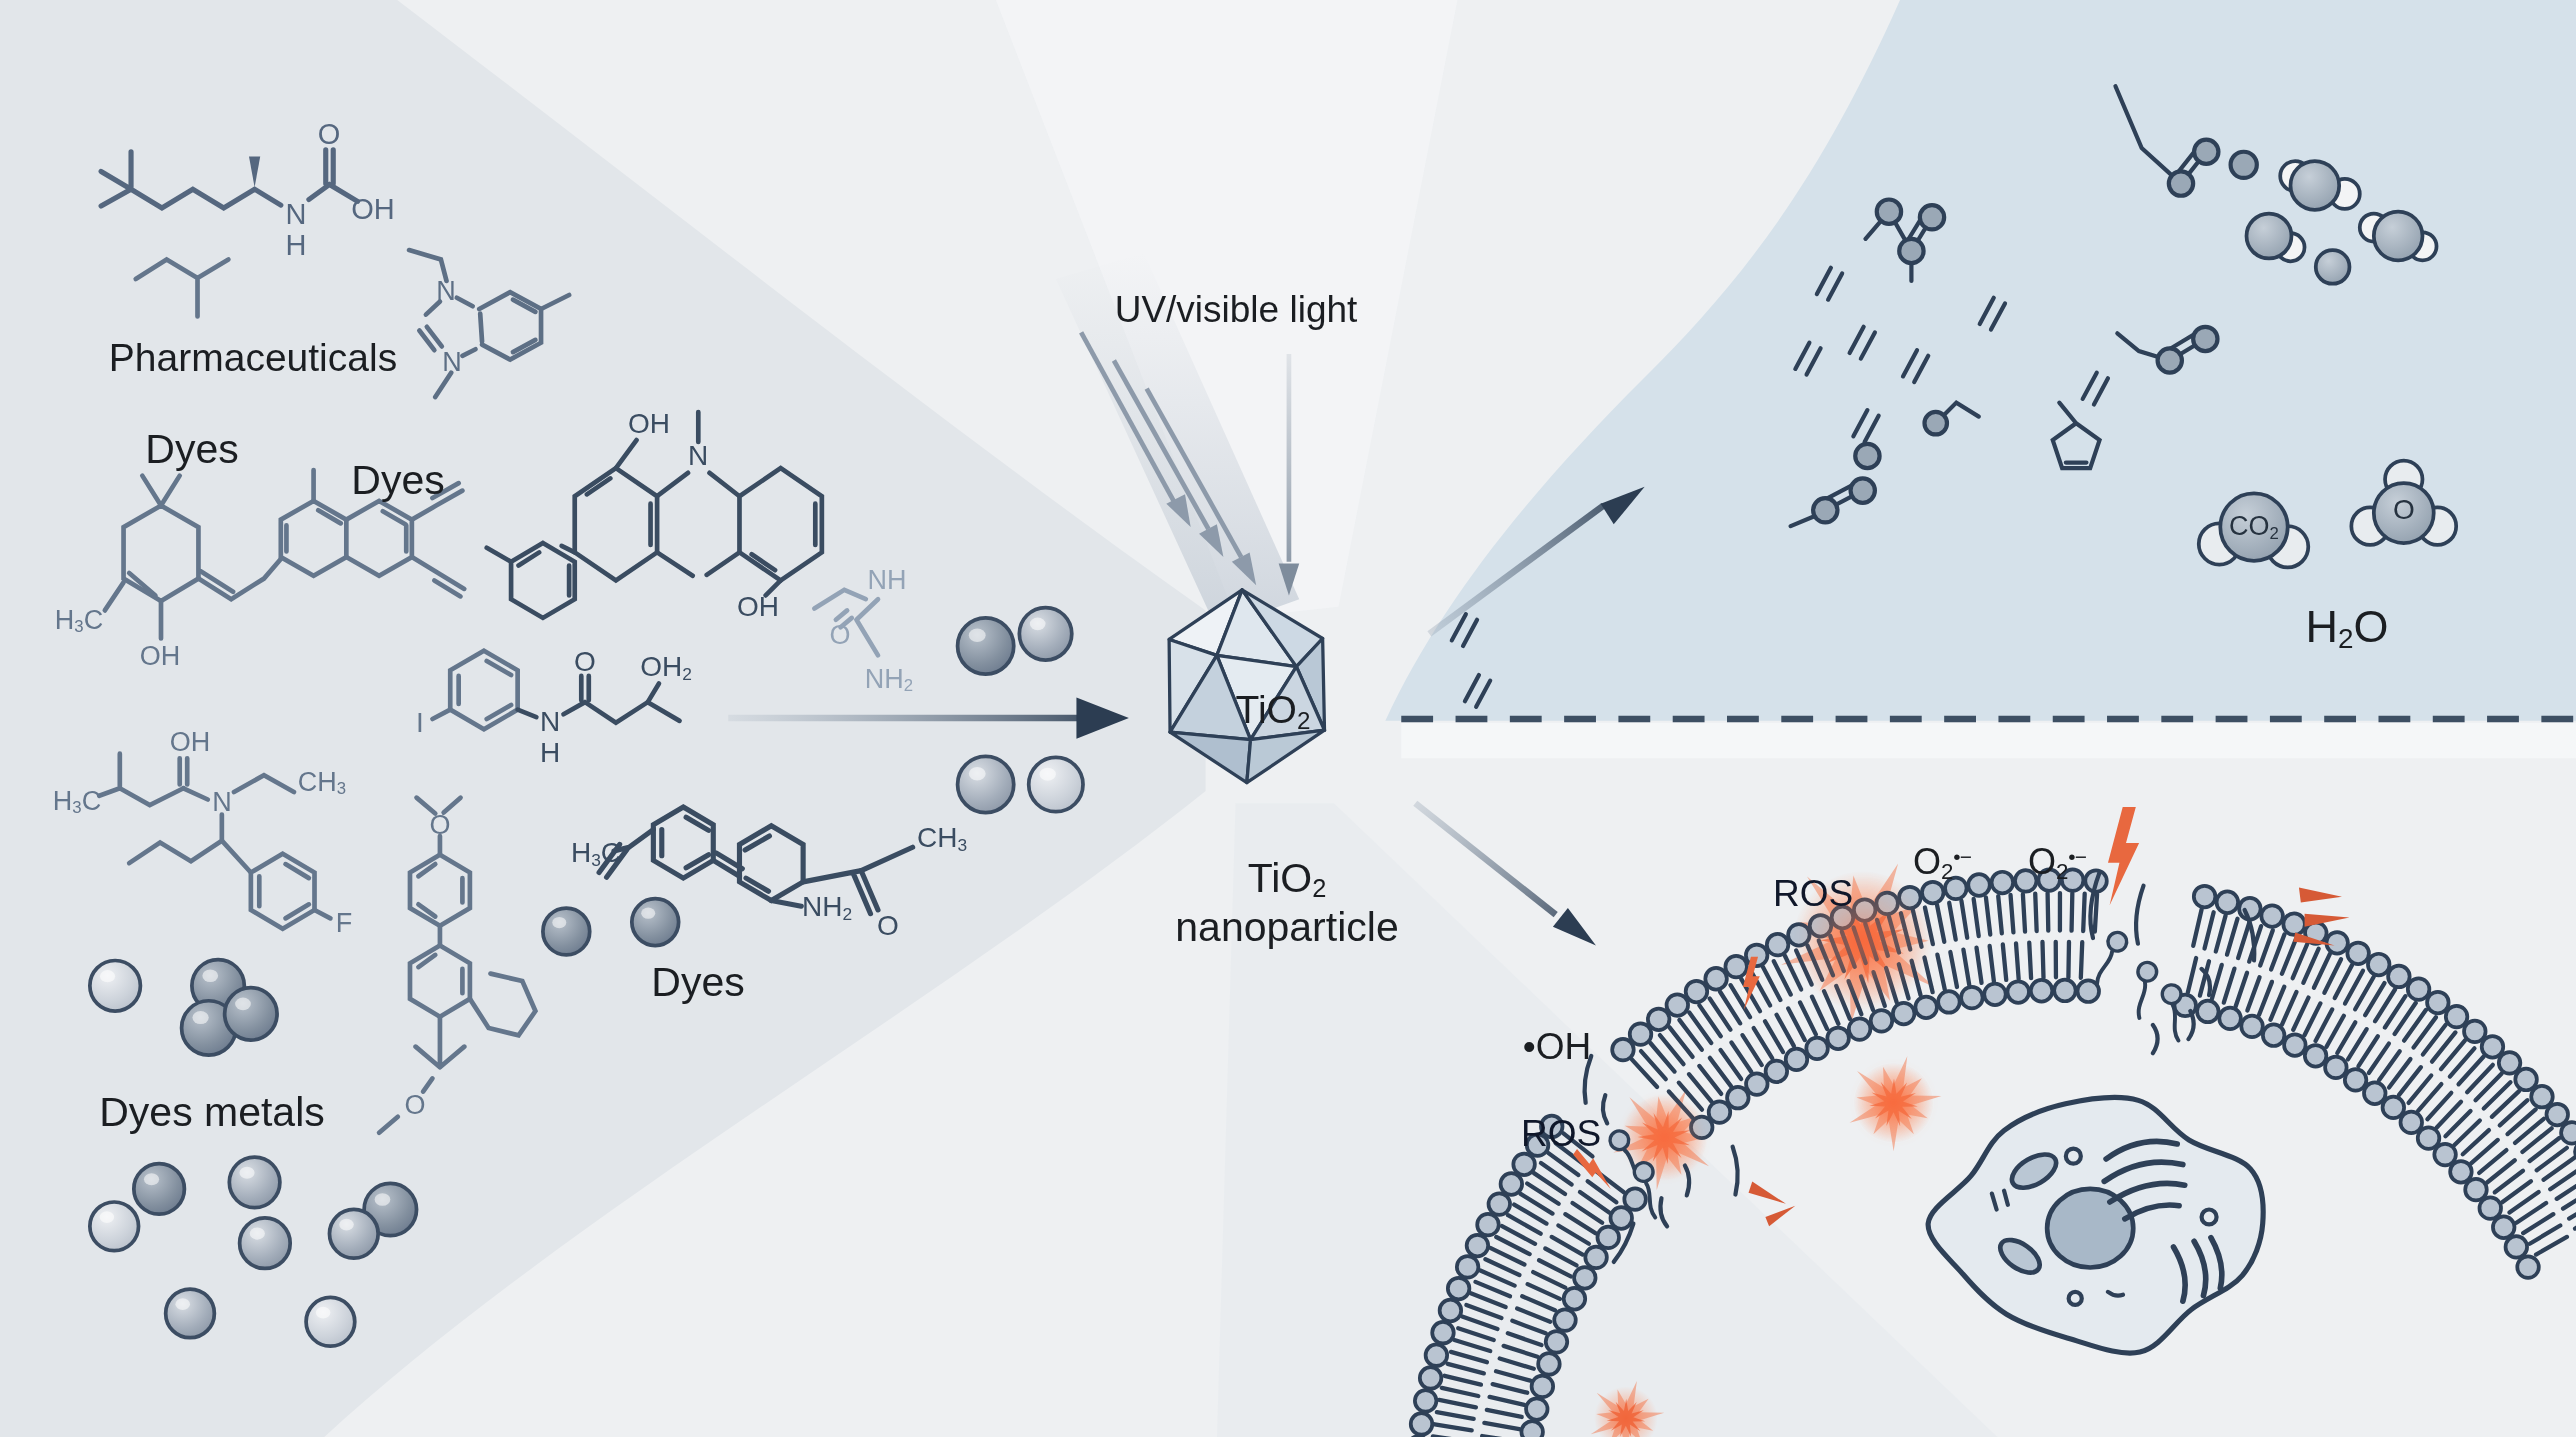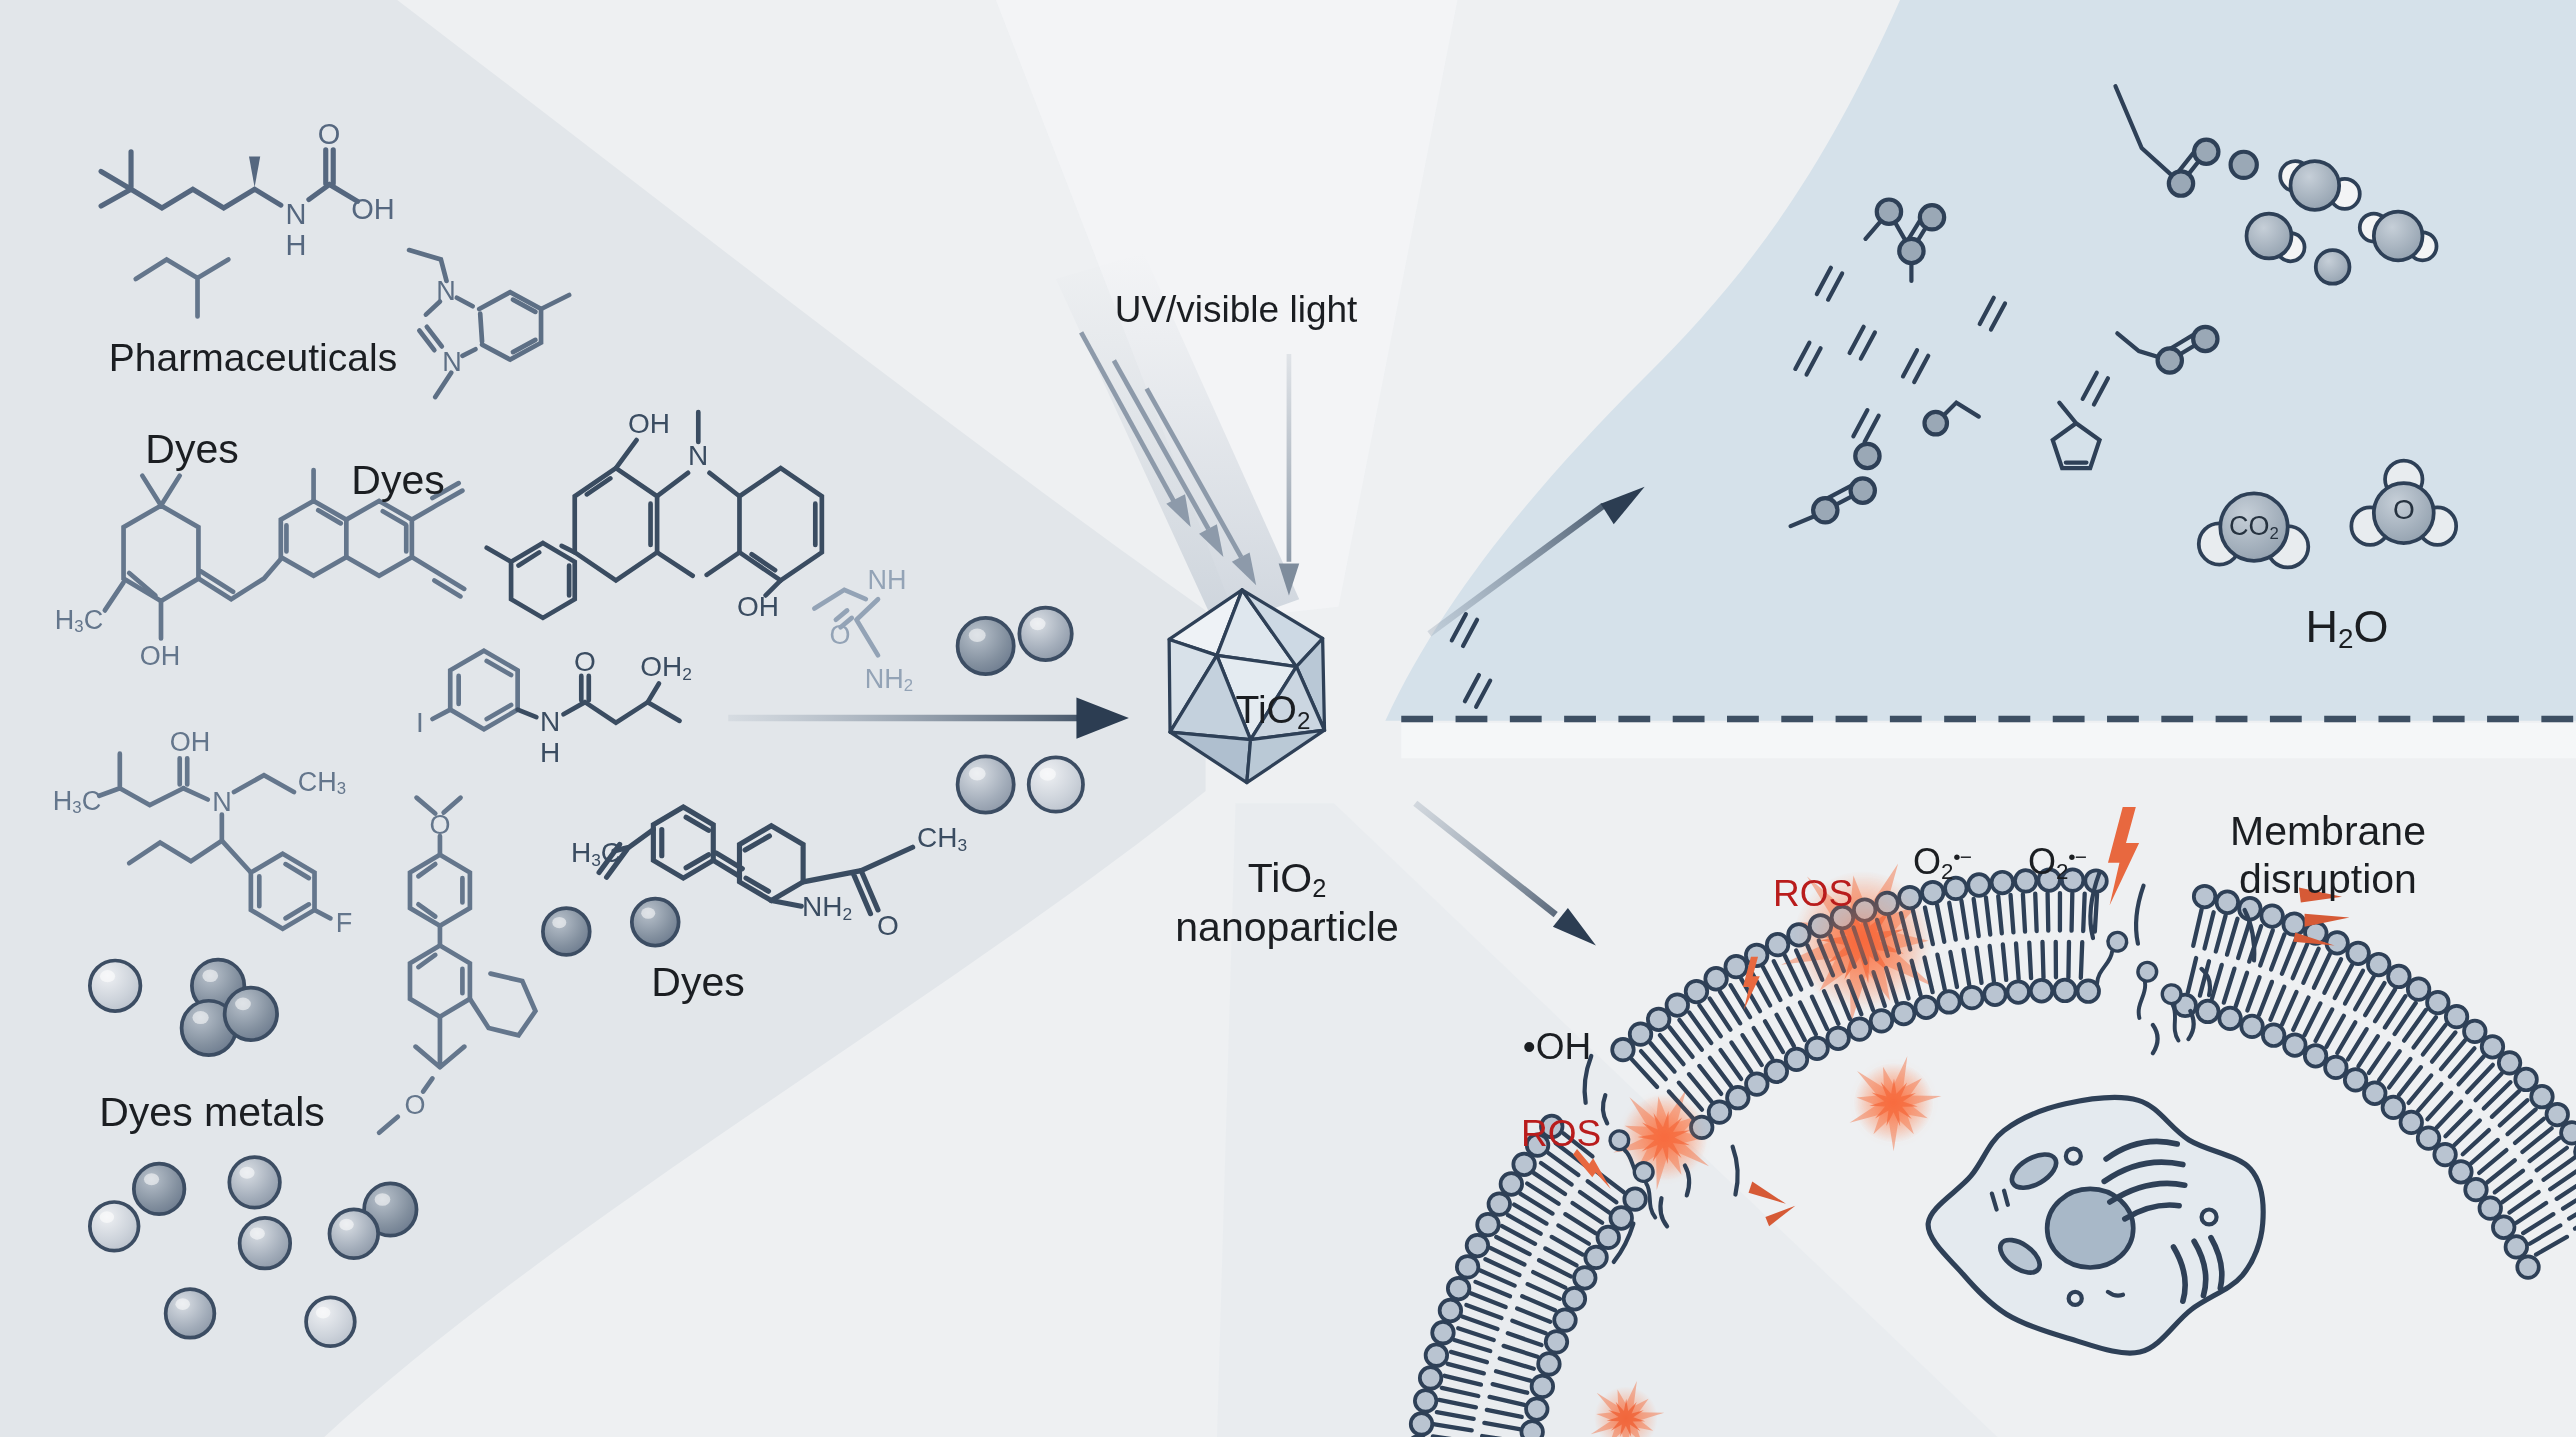--- a/index.html
+++ b/index.html
@@ -5,21 +5,21 @@
   html,body{margin:0;padding:0;background:#eef0f2;}
   .canvas{position:relative;width:2576px;height:1438px;overflow:hidden;
           font-family:"Liberation Sans","DejaVu Sans",sans-serif;background:#eef0f2;}
   svg{position:absolute;left:0;top:0;}
   .lbl{position:absolute;transform:translate(-50%,-50%);white-space:nowrap;text-align:center;
        color:#1b1e22;line-height:1.16;}
   .lbl sub{font-size:.62em;vertical-align:-0.22em;}
   .lbl sup{font-size:.58em;vertical-align:.5em;letter-spacing:-0.9px;}
   .atom{position:absolute;transform:translate(-50%,-50%);white-space:nowrap;}
   .atom sub{font-size:.62em;vertical-align:-0.2em;}
-  .red{color:#b91c1c;}
+  .red{color:#0f172a;}
 </style>
 </head>
 <body>
 
 <div class="canvas">
 <svg width="2576" height="1438" viewBox="0 0 2752 1536">
   <defs>
     <radialGradient id="gL" cx="35%" cy="30%" r="75%">
       <stop offset="0%" stop-color="#eef0f3"></stop>
           <stop offset="70%" stop-color="#ccd2da"></stop>
@@ -724,24 +724,20 @@
 <div class="lbl" style="left:1273px;top:711px;font-size:39px;"><span>TiO</span><sub>2</sub></div>
 <div class="lbl" style="left:1287px;top:903px;font-size:41px;">
   <span>TiO</span><sub>2</sub><br>
   <span>nanoparticle</span>
 </div>
 <div class="lbl red" style="left:1813px;top:894px;font-size:37px;">ROS</div>
 <div class="lbl red" style="left:1561px;top:1134px;font-size:37px;">ROS</div>
 <div class="lbl" style="left:1557px;top:1047px;font-size:37px;">•OH</div>
 <div class="lbl" style="left:1942px;top:863px;font-size:36px;"><span>O</span><sub>2</sub><sup>•−</sup></div>
 <div class="lbl" style="left:2057px;top:863px;font-size:36px;"><span>O</span><sub>2</sub><sup>•−</sup></div>
-<div class="lbl" style="left:2328px;top:856px;font-size:41px;">
-  <span>Membrane</span><br>
-  <span>disruption</span>
-</div>
 <div class="atom" style="left: 329px; top: 134px; color: rgb(85, 103, 127); font-size: 29px;"><span>O</span></div>
     <div class="atom" style="left: 296px; top: 214px; color: rgb(85, 103, 127); font-size: 29px;"><span>N</span></div>
     <div class="atom" style="left: 296px; top: 245px; color: rgb(85, 103, 127); font-size: 29px;"><span>H</span></div>
     <div class="atom" style="left: 373px; top: 209px; color: rgb(85, 103, 127); font-size: 29px;"><span>OH</span></div>
     <div class="atom" style="left: 446px; top: 291px; color: rgb(93, 111, 133); font-size: 27px;"><span>N</span></div>
     <div class="atom" style="left: 452px; top: 362px; color: rgb(93, 111, 133); font-size: 27px;"><span>N</span></div>
     <div class="atom" style="left: 79px; top: 621px; color: rgb(100, 118, 140); font-size: 27px;"><span>H</span><sub>3</sub><span>C</span></div>
     <div class="atom" style="left: 160px; top: 656px; color: rgb(100, 118, 140); font-size: 27px;"><span>OH</span></div>
     <div class="atom" style="left: 649px; top: 424px; color: rgb(58, 76, 97); font-size: 28px;"><span>OH</span></div>
     <div class="atom" style="left: 698px; top: 456px; color: rgb(58, 76, 97); font-size: 28px;"><span>N</span></div>

